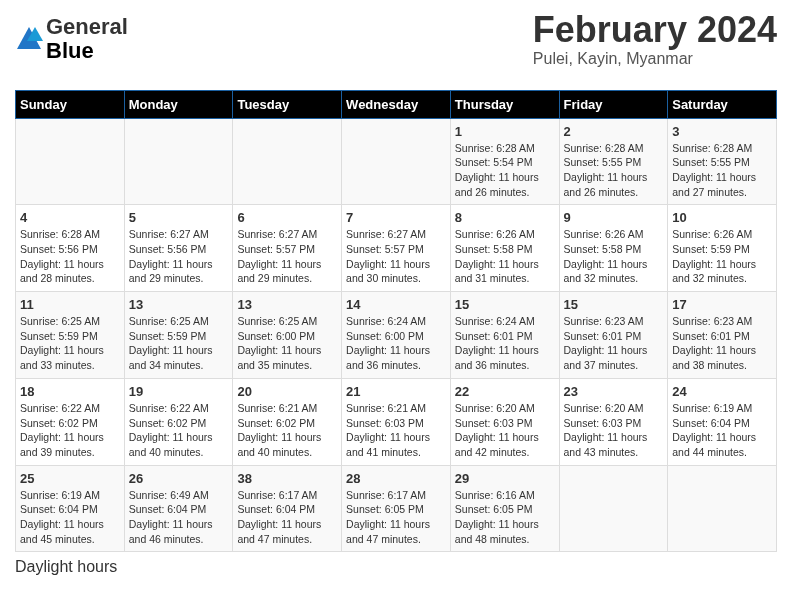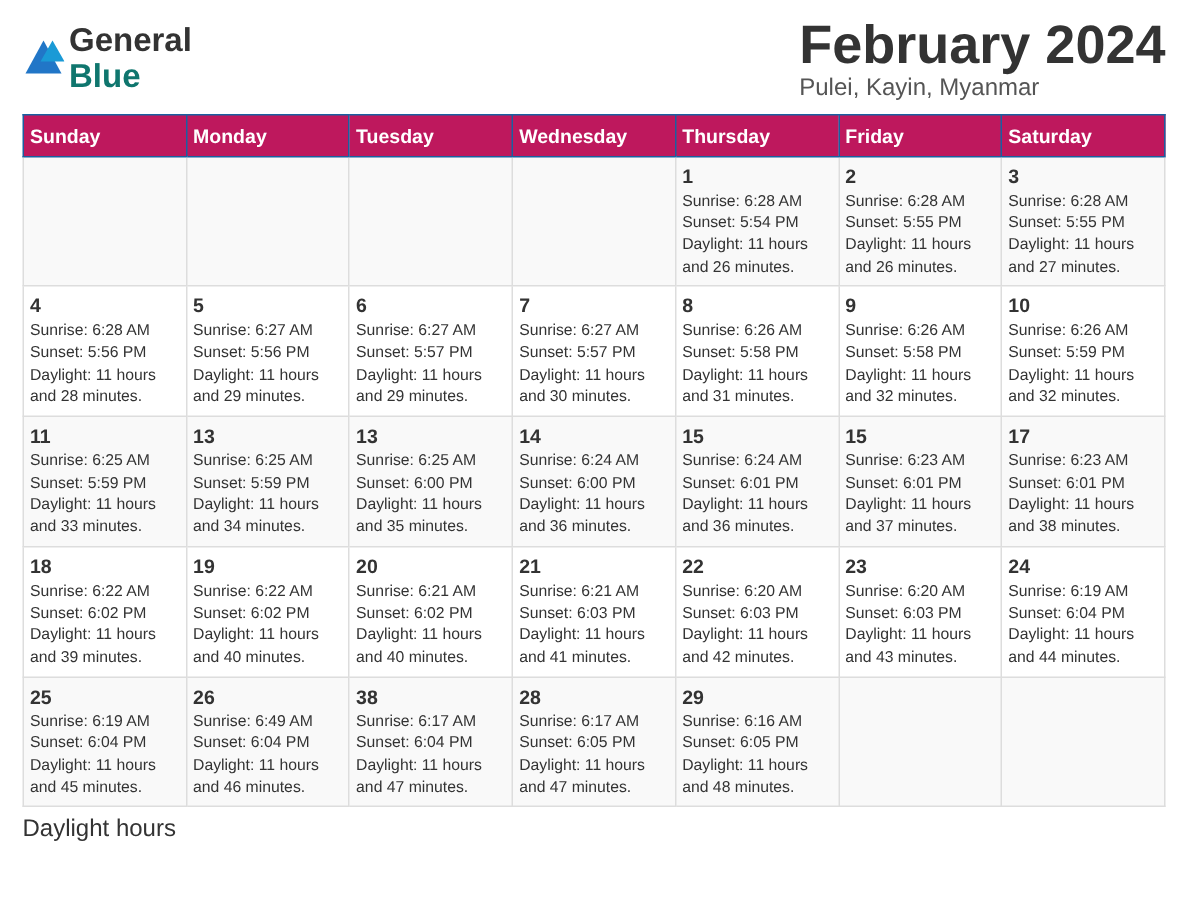--- a/index.html
+++ b/index.html
@@ -7,34 +7,34 @@
       font-family: Arial, sans-serif;
       background: #fff;
       width: 792px;
       min-height: 612px;
       padding: 10px 15px 15px 15px;
     }
     .header {
       display: flex;
       justify-content: space-between;
       align-items: flex-start;
-      margin-bottom: 8px;
+      margin-bottom: 22px;
     }
     .logo {
       display: flex;
       align-items: center;
       margin-top: 5px;
     }
     .logo-text {
       font-size: 22px;
       font-weight: bold;
       line-height: 1.1;
     }
     .logo-general { color: #333; }
-    .logo-blue { color: #0f766e; }
+    .logo-blue { color: #000000; }
     .logo-icon {
       width: 28px;
       height: 28px;
       margin-right: 3px;
     }
     .title-block {
       text-align: left;
     }
     .calendar-title {
       font-size: 36px;
@@ -45,21 +45,21 @@
     .calendar-subtitle {
       font-size: 16px;
       color: #555;
     }
     table {
       width: 100%;
       border-collapse: collapse;
       font-size: 11px;
     }
     thead tr {
-      background-color: #be185d;
+      background-color: #000000;
       color: #fff;
       margin-top: 40px;
     }
     thead th {
       padding: 6px 4px;
       text-align: left;
       font-weight: bold;
       font-size: 13px;
       border: 1px solid #1a5fa0;
     }

